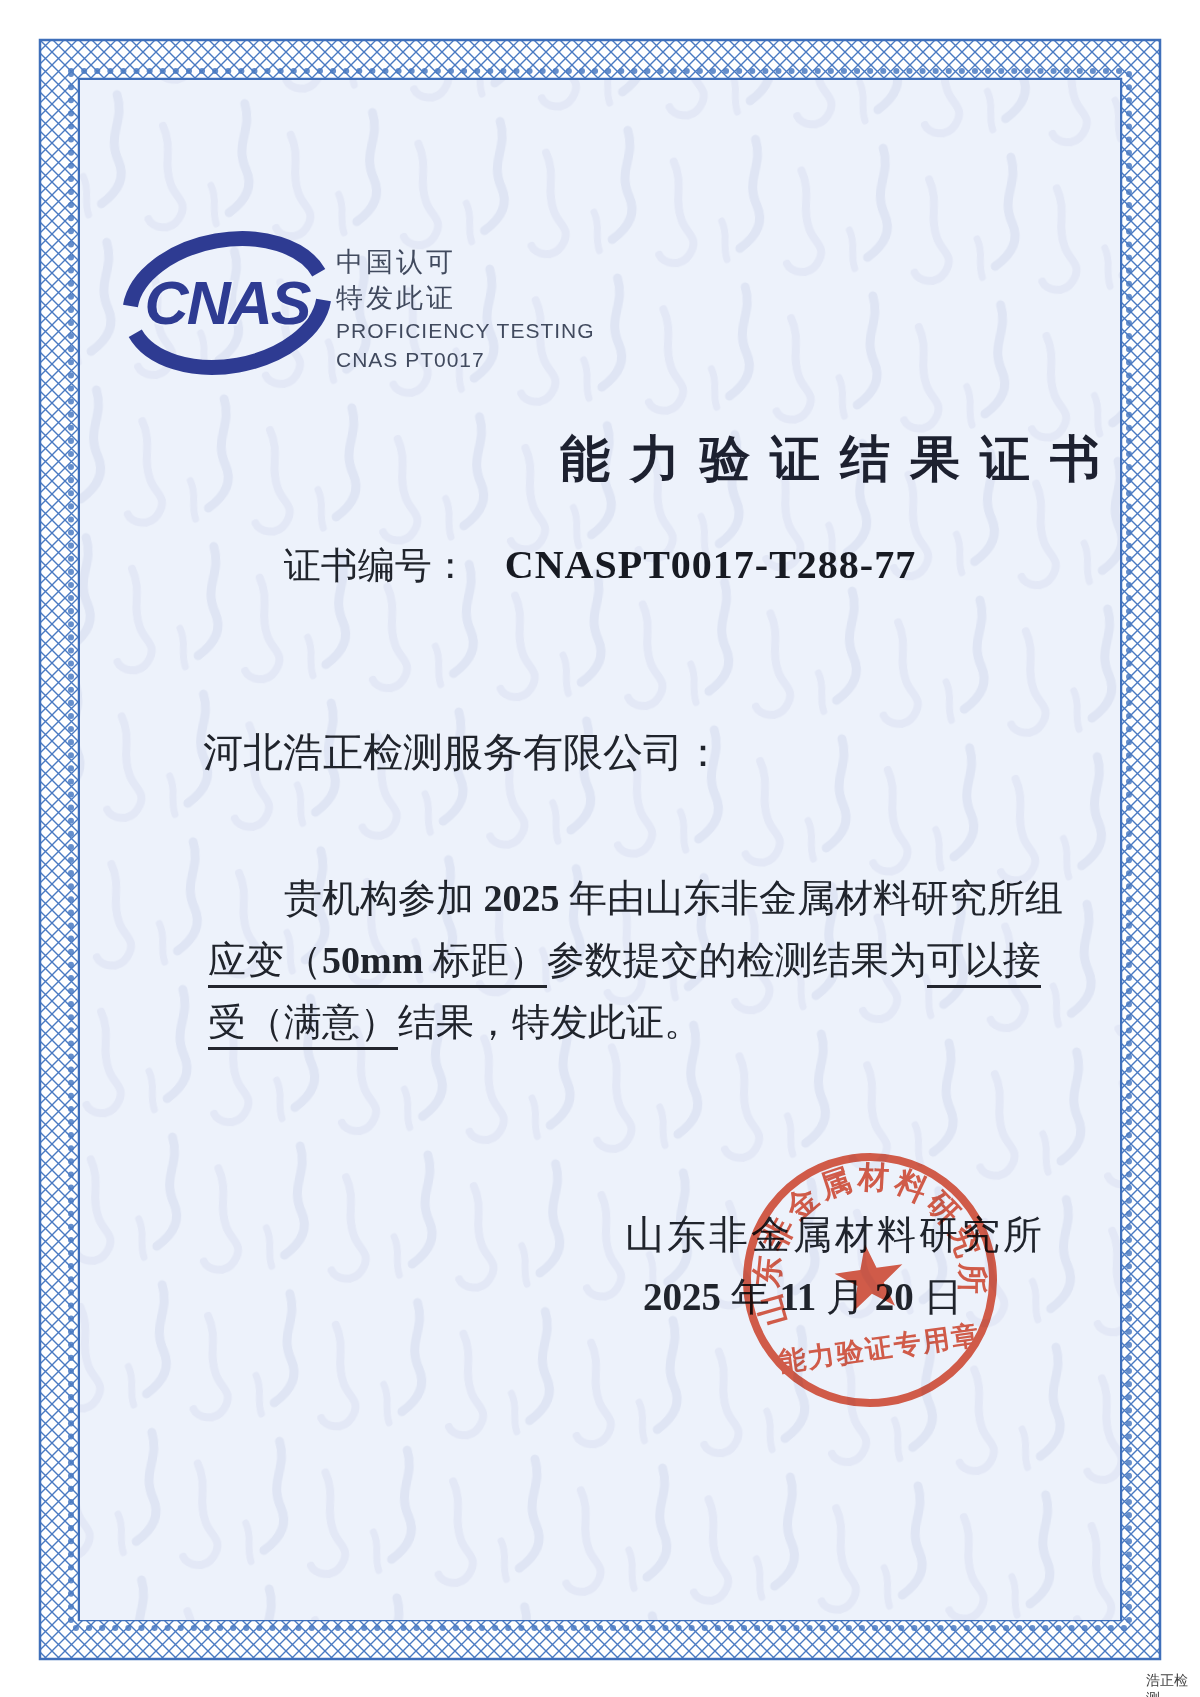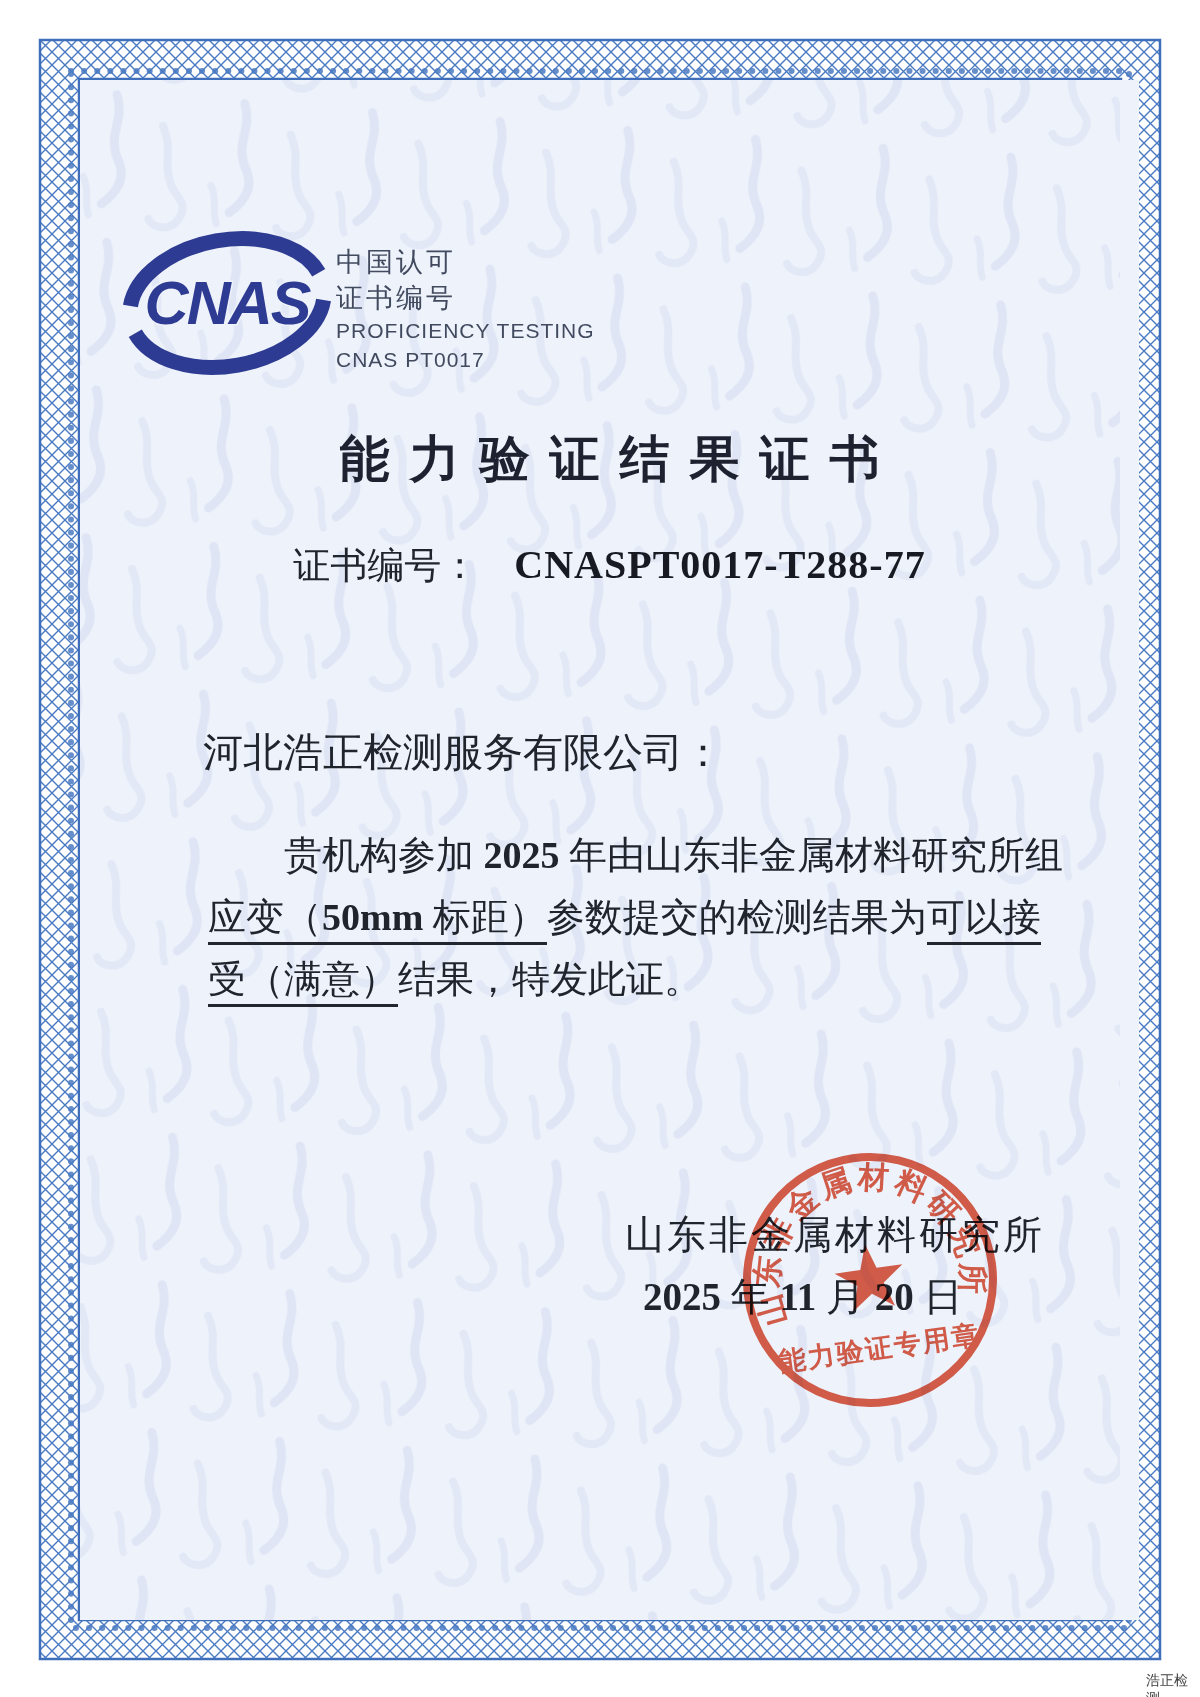--- a/index.html
+++ b/index.html
@@ -1,39 +1,39 @@
 <!DOCTYPE html>
 <html><head>
 <meta charset="utf-8">
 <style>
   html,body{margin:0;padding:0;background:#ffffff;}
   .page{position:relative;width:1200px;height:1697px;background:#ffffff;overflow:hidden;
         font-family:"Liberation Serif","DejaVu Serif",serif;color:#1e2128;}
   .border-svg{position:absolute;left:0;top:0;}
-  .sheet{position:absolute;left:80px;top:80px;width:1040px;height:1540px;background:#edf2fb;padding-left:19px;}
+  .sheet{position:absolute;left:80px;top:80px;width:1040px;height:1540px;background:#edf2fb;}
   .wm-svg{position:absolute;left:0;top:0;}
   .layer{position:absolute;left:0;top:0;width:100%;height:100%;}
 
   .logo-svg{position:absolute;left:38px;top:150px;}
   .cnas-text{font-family:"Liberation Sans","DejaVu Sans",sans-serif;font-style:italic;font-weight:bold;
              font-size:61px;fill:#2e3b92;text-anchor:middle;letter-spacing:-2px;
              paint-order:stroke;stroke:#edf2fb;stroke-width:3px;}
   .logo-textblock{position:absolute;left:256px;top:164px;color:#414a5e;}
   .logo-cn{font-size:27px;line-height:36px;letter-spacing:3px;font-family:"Liberation Sans","DejaVu Sans",sans-serif;}
   .logo-en{font-size:21px;line-height:29px;letter-spacing:1px;font-family:"Liberation Sans","DejaVu Sans",sans-serif;}
 
-  .doc-title{position:absolute;left:0;top:351px;width:100%;text-align:center;
+  .doc-title{position:absolute;left:0;top:351px;width:100%;text-align:right;
              font-size:50px;font-weight:bold;letter-spacing:20px;text-indent:20px;color:#1d2130;line-height:56px;}
   .cert-line{position:absolute;left:0;top:461px;width:100%;text-align:center;line-height:48px;}
   .cert-label{font-size:37px;color:#20242c;}
   .cert-value{font-size:40px;font-weight:bold;letter-spacing:1px;color:#171a22;margin-left:36px;}
 
   .addressee{position:absolute;left:123px;top:650px;font-size:40px;line-height:46px;color:#20242c;}
 
-  .body-para{position:absolute;left:128px;top:744px;width:828px;font-size:38px;color:#20242c;}
+  .body-para{position:absolute;left:128px;top:787px;width:828px;font-size:38px;color:#20242c;}
   .body-line{line-height:62px;text-align:justify;text-align-last:justify;white-space:nowrap;}
   .body-line.first{text-indent:76px;}
   .body-line.last{text-align-last:left;}
   .u{border-bottom:3px solid #23262e;padding-bottom:4px;}
   .num{font-family:"Liberation Serif","DejaVu Serif",serif;font-weight:bold;}
 
   .issuer{position:absolute;left:545px;top:1131px;font-size:39px;letter-spacing:3px;color:#20242c;line-height:48px;}
   .issue-date{position:absolute;left:563px;top:1193px;font-size:39px;color:#20242c;line-height:48px;}
 
   .seal-svg{position:absolute;left:648px;top:1058px;mix-blend-mode:multiply;}
@@ -77,21 +77,21 @@
 
       <svg class="logo-svg" width="218" height="146" viewBox="-109 -73 218 146">
         <g transform="rotate(-10)">
           <ellipse rx="98" ry="63" fill="none" stroke="#2e3b92" stroke-width="15" pathLength="360" stroke-dasharray="160 20" stroke-dashoffset="-10"></ellipse>
         </g>
         <text x="0" y="21" class="cnas-text">CNAS</text>
       </svg>
 
       <div class="logo-textblock">
         <div class="logo-cn">中国认可</div>
-        <div class="logo-cn">证书编号</div>
+        <div class="logo-cn">特发此证</div>
         <div class="logo-en">PROFICIENCY TESTING</div>
         <div class="logo-en">CNAS PT0017</div>
       </div>
 
       <div class="doc-title">能力验证结果证书</div>
 
       <div class="cert-line">
         <span class="cert-label">证书编号：</span><span class="cert-value">CNASPT0017-T288-77</span>
       </div>
 

